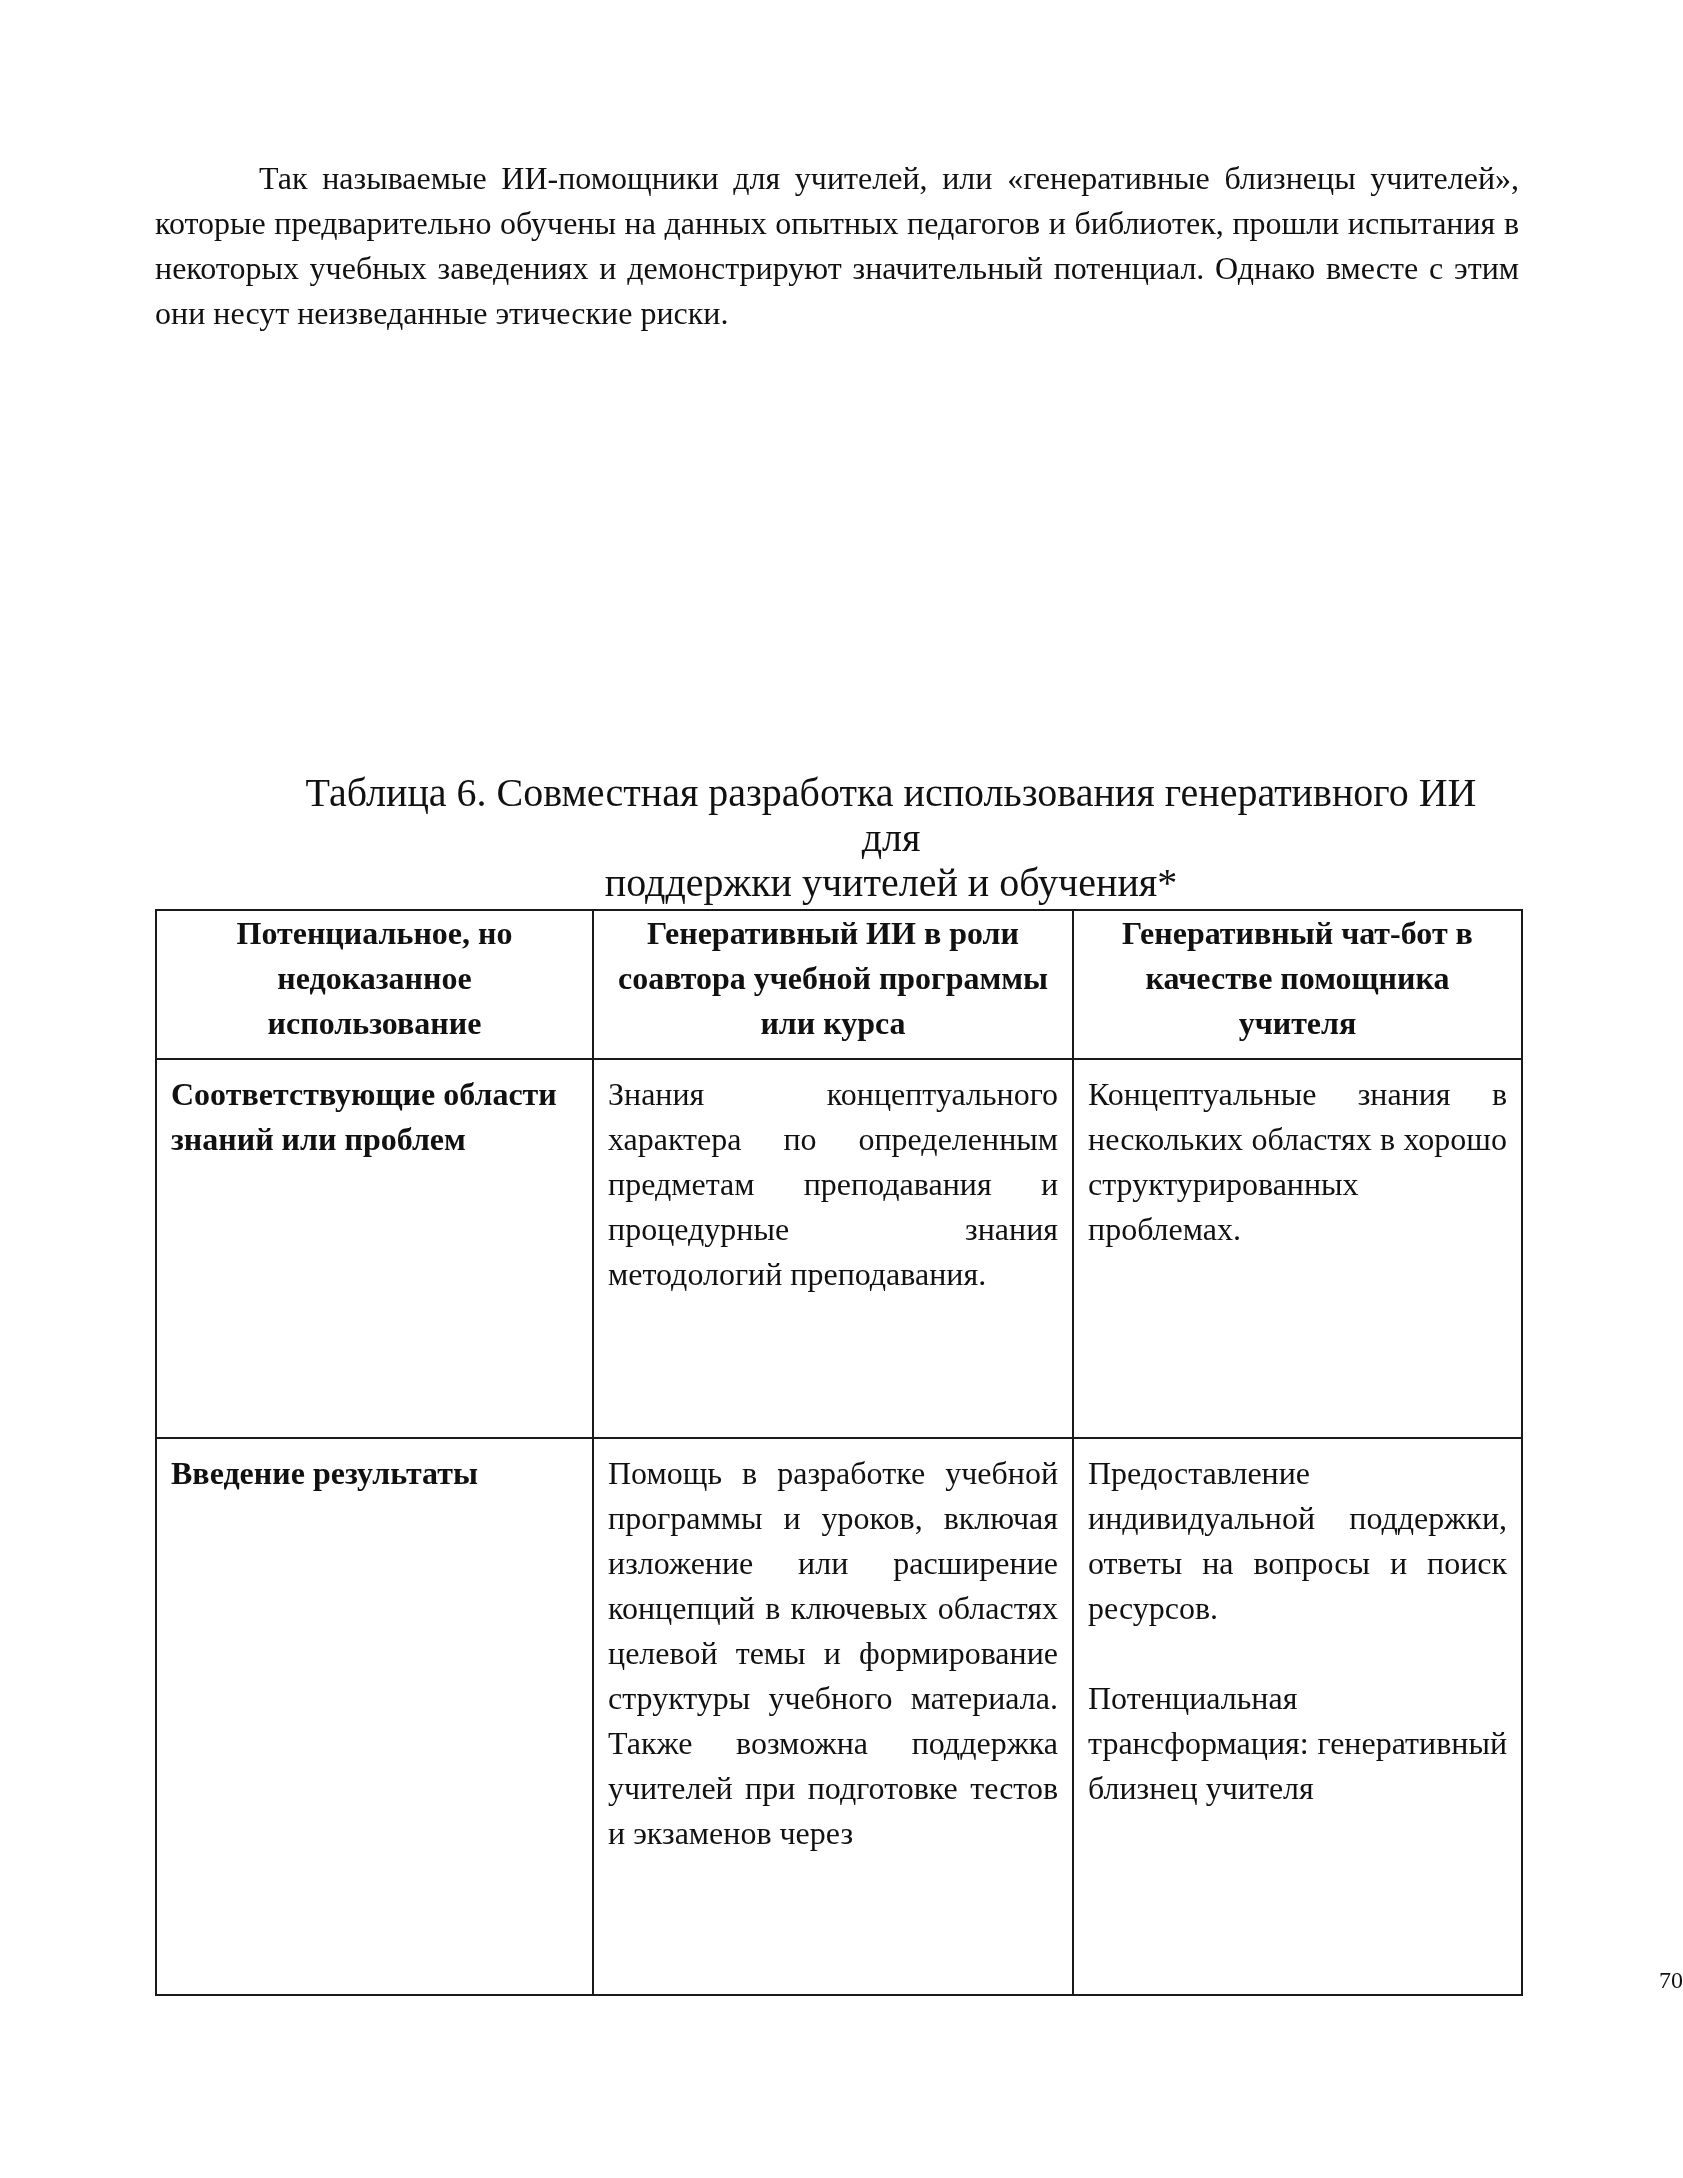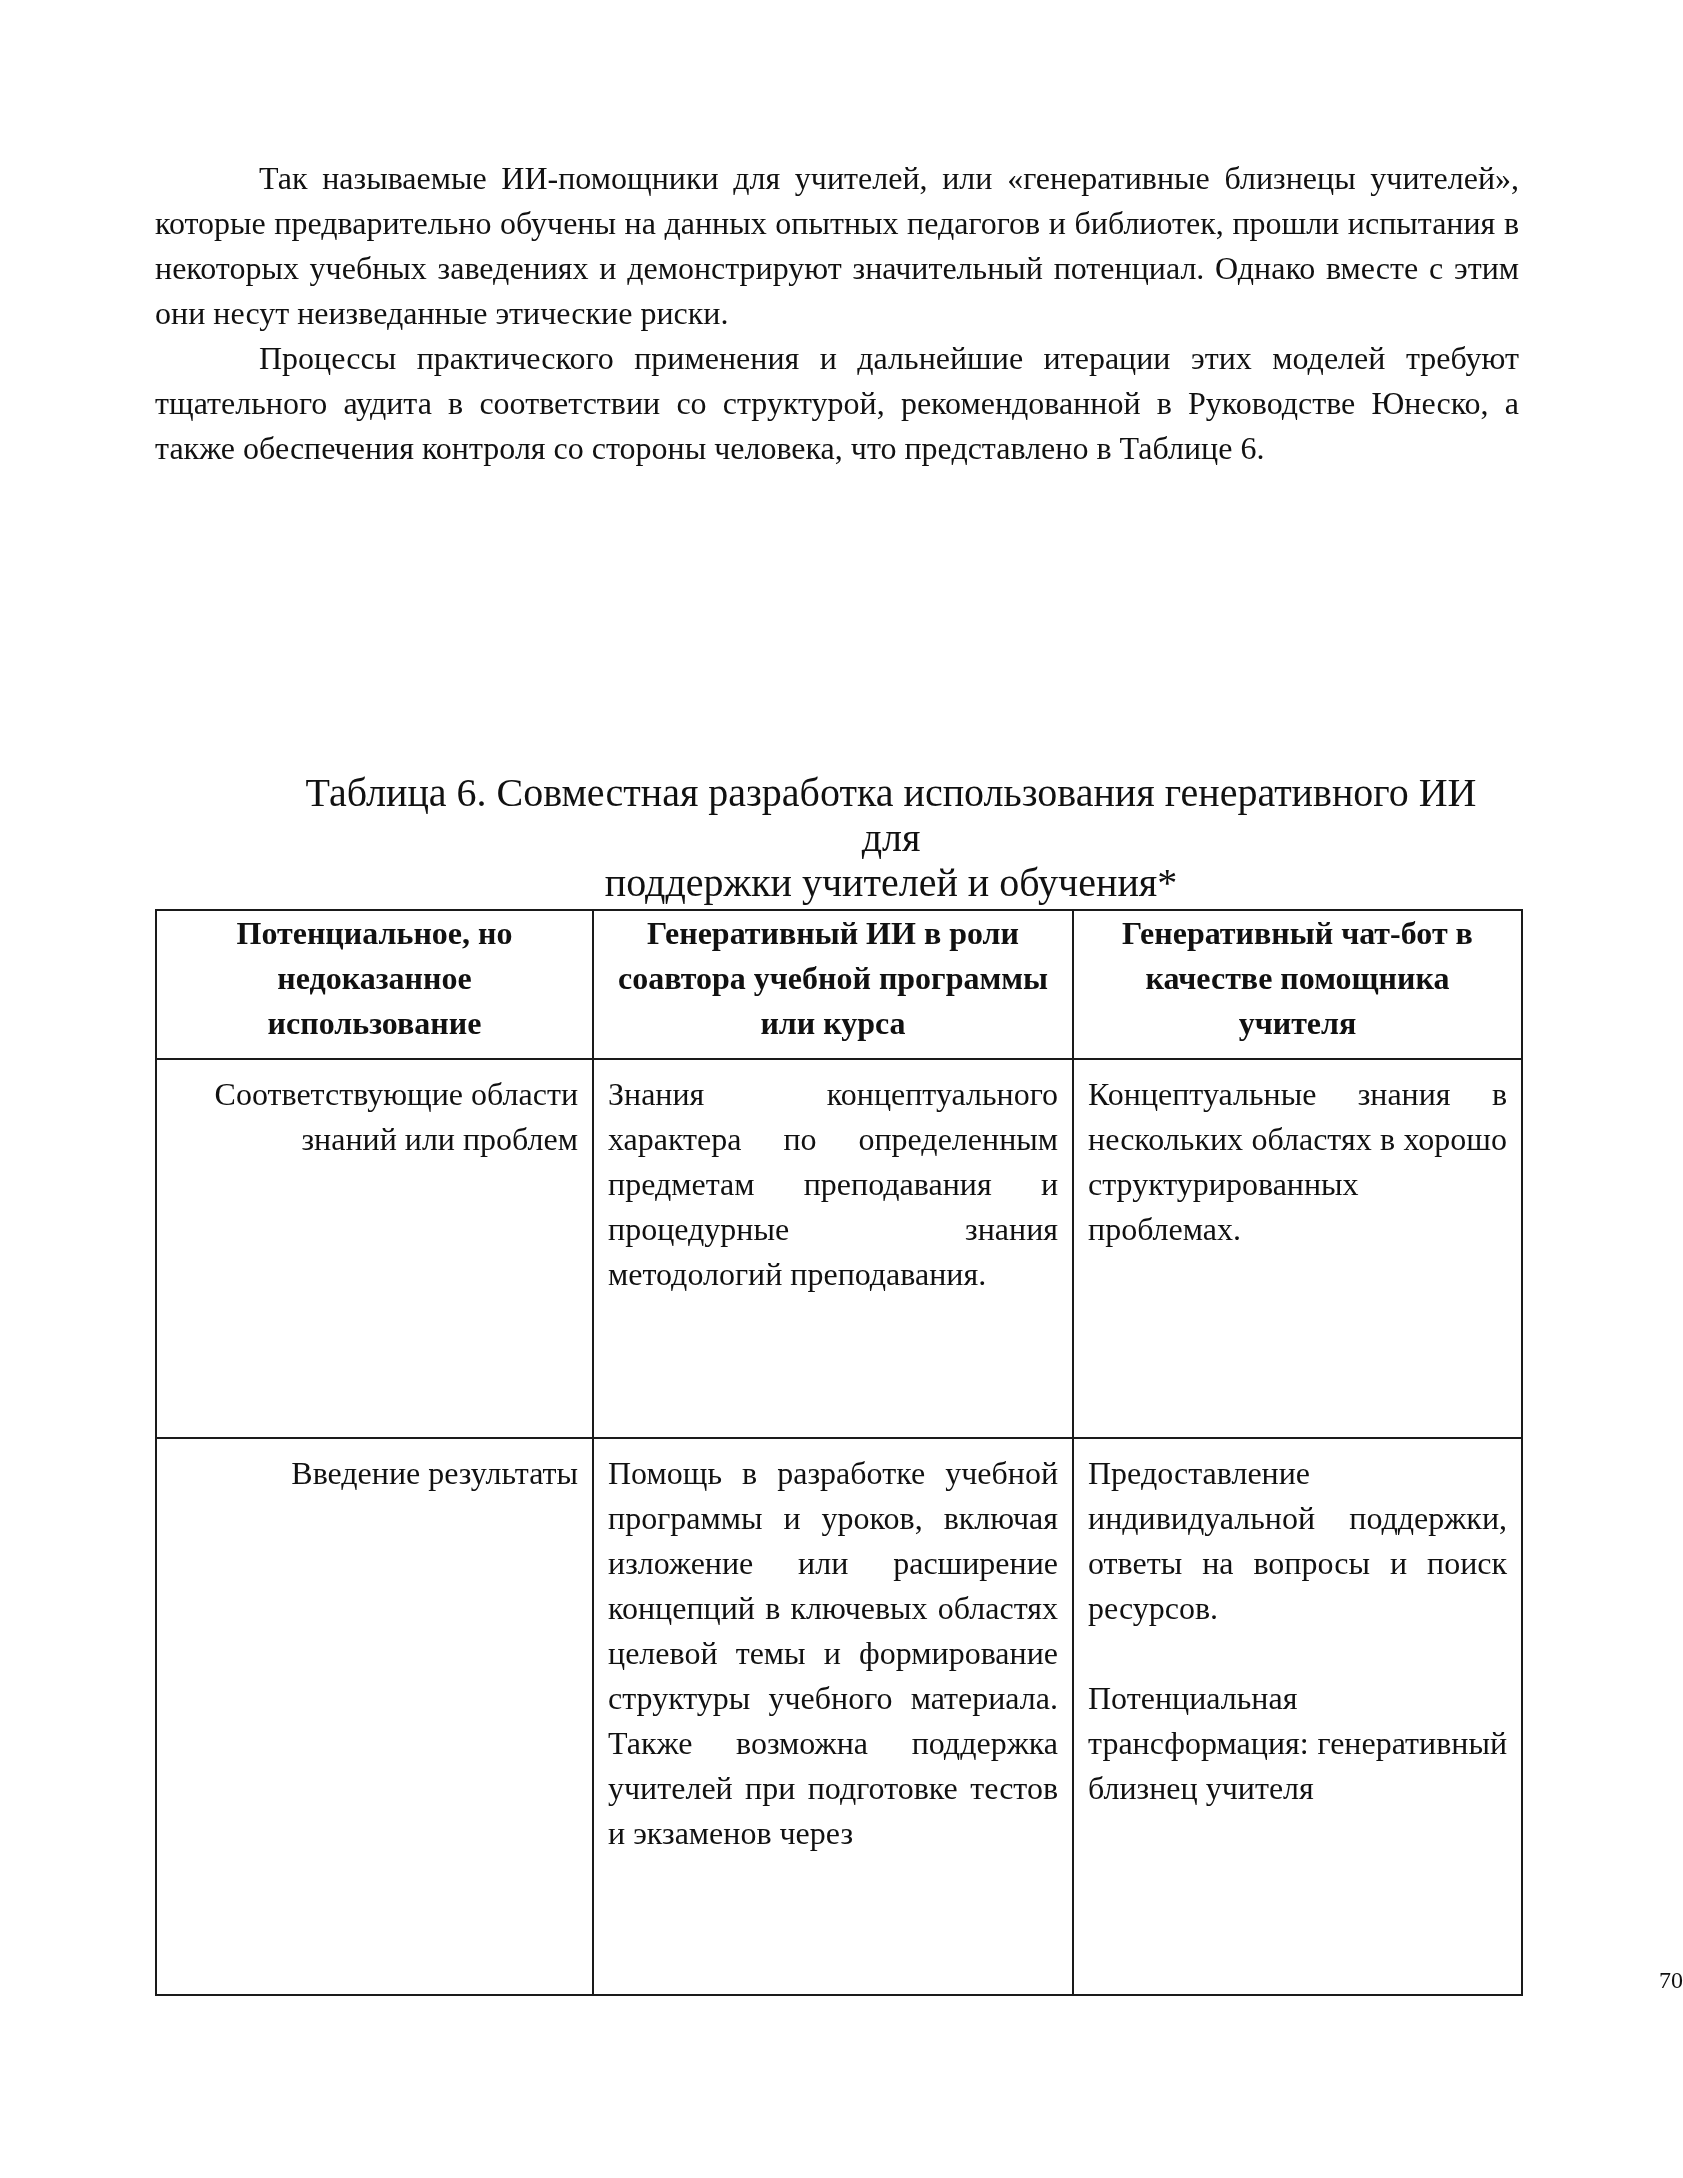--- a/index.html
+++ b/index.html
@@ -21,38 +21,37 @@
       position: absolute; left: 155px; top: 909px; width: 1366px;
       border-collapse: collapse; table-layout: fixed;
       font-size: 32px; line-height: 45px;
     }
     table.t6 td, table.t6 th {
       border: 2px solid #1a1a1a; vertical-align: top; padding: 12px 14px;
     }
     table.t6 th {
       font-weight: bold; text-align: center; height: 131px; padding-top: 0;
     }
-    table.t6 td.rowhead { font-weight: normal; text-align: right; border-radius: 24px; }
+    table.t6 td.rowhead { font-weight: bold; text-align: left; border-radius: 24px; }
     table.t6 td.cell { text-align: justify; }
     tr.r1 td { height: 353px; }
     tr.r2 td { height: 531px; }
     .blank-line { height: 45px; }
     .pagenum {
       position: absolute; left: 0; width: 1683px; top: 1965px;
       text-align: right; font-size: 24px; line-height: 30px;
     }
   </style>
 </head>
 <body>
 
 <div class="page">
 
   <div class="body-text">
     <p>Так называемые ИИ-помощники для учителей, или «генеративные близнецы учителей», которые предварительно обучены на данных опытных педагогов и библиотек, прошли испытания в некоторых учебных заведениях и демонстрируют значительный потенциал. Однако вместе с этим они несут неизведанные этические риски.</p>
-    <p>Процессы практического применения и дальнейшие итерации этих моделей требуют тщательного аудита в соответствии со структурой, рекомендованной в Руководстве Юнеско, а также обеспечения контроля со стороны человека, что представлено в Таблице 6.</p>
   </div>
 
   <div class="caption">
     <div>Таблица 6. Совместная разработка использования генеративного ИИ для</div>
     <div>поддержки учителей и обучения*</div>
   </div>
 
   <table class="t6">
     <colgroup>
       <col style="width:437px">

